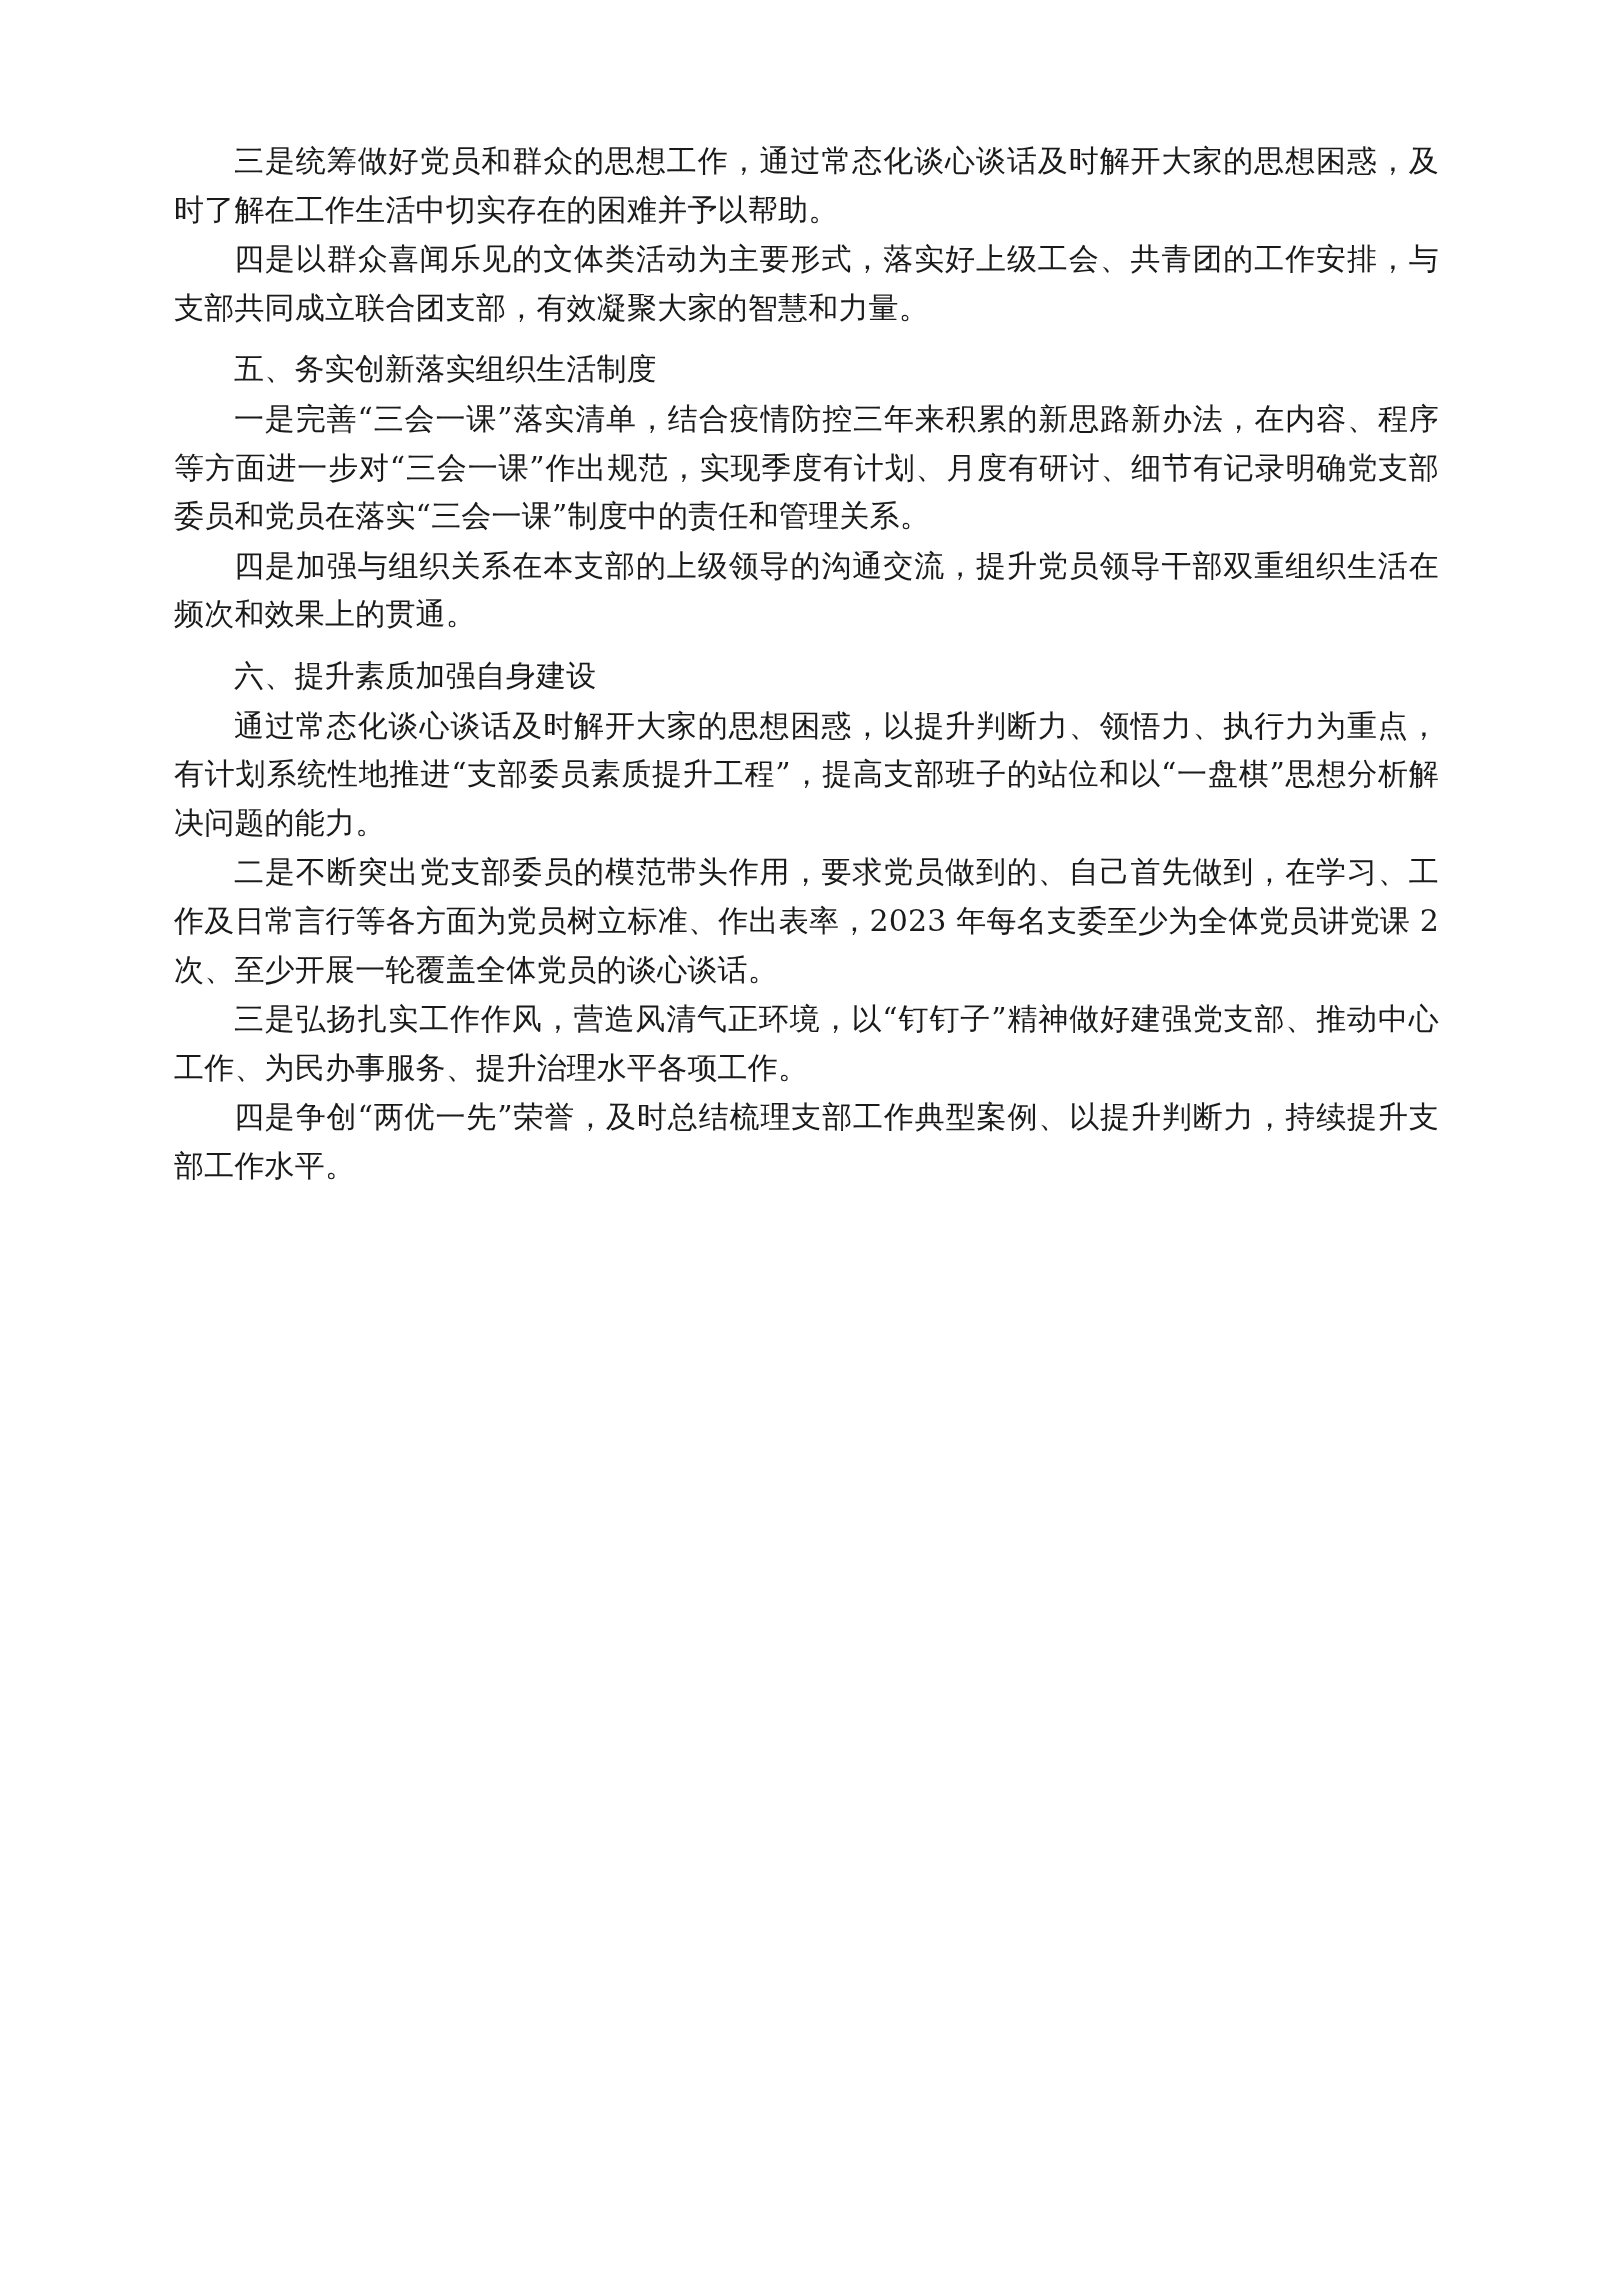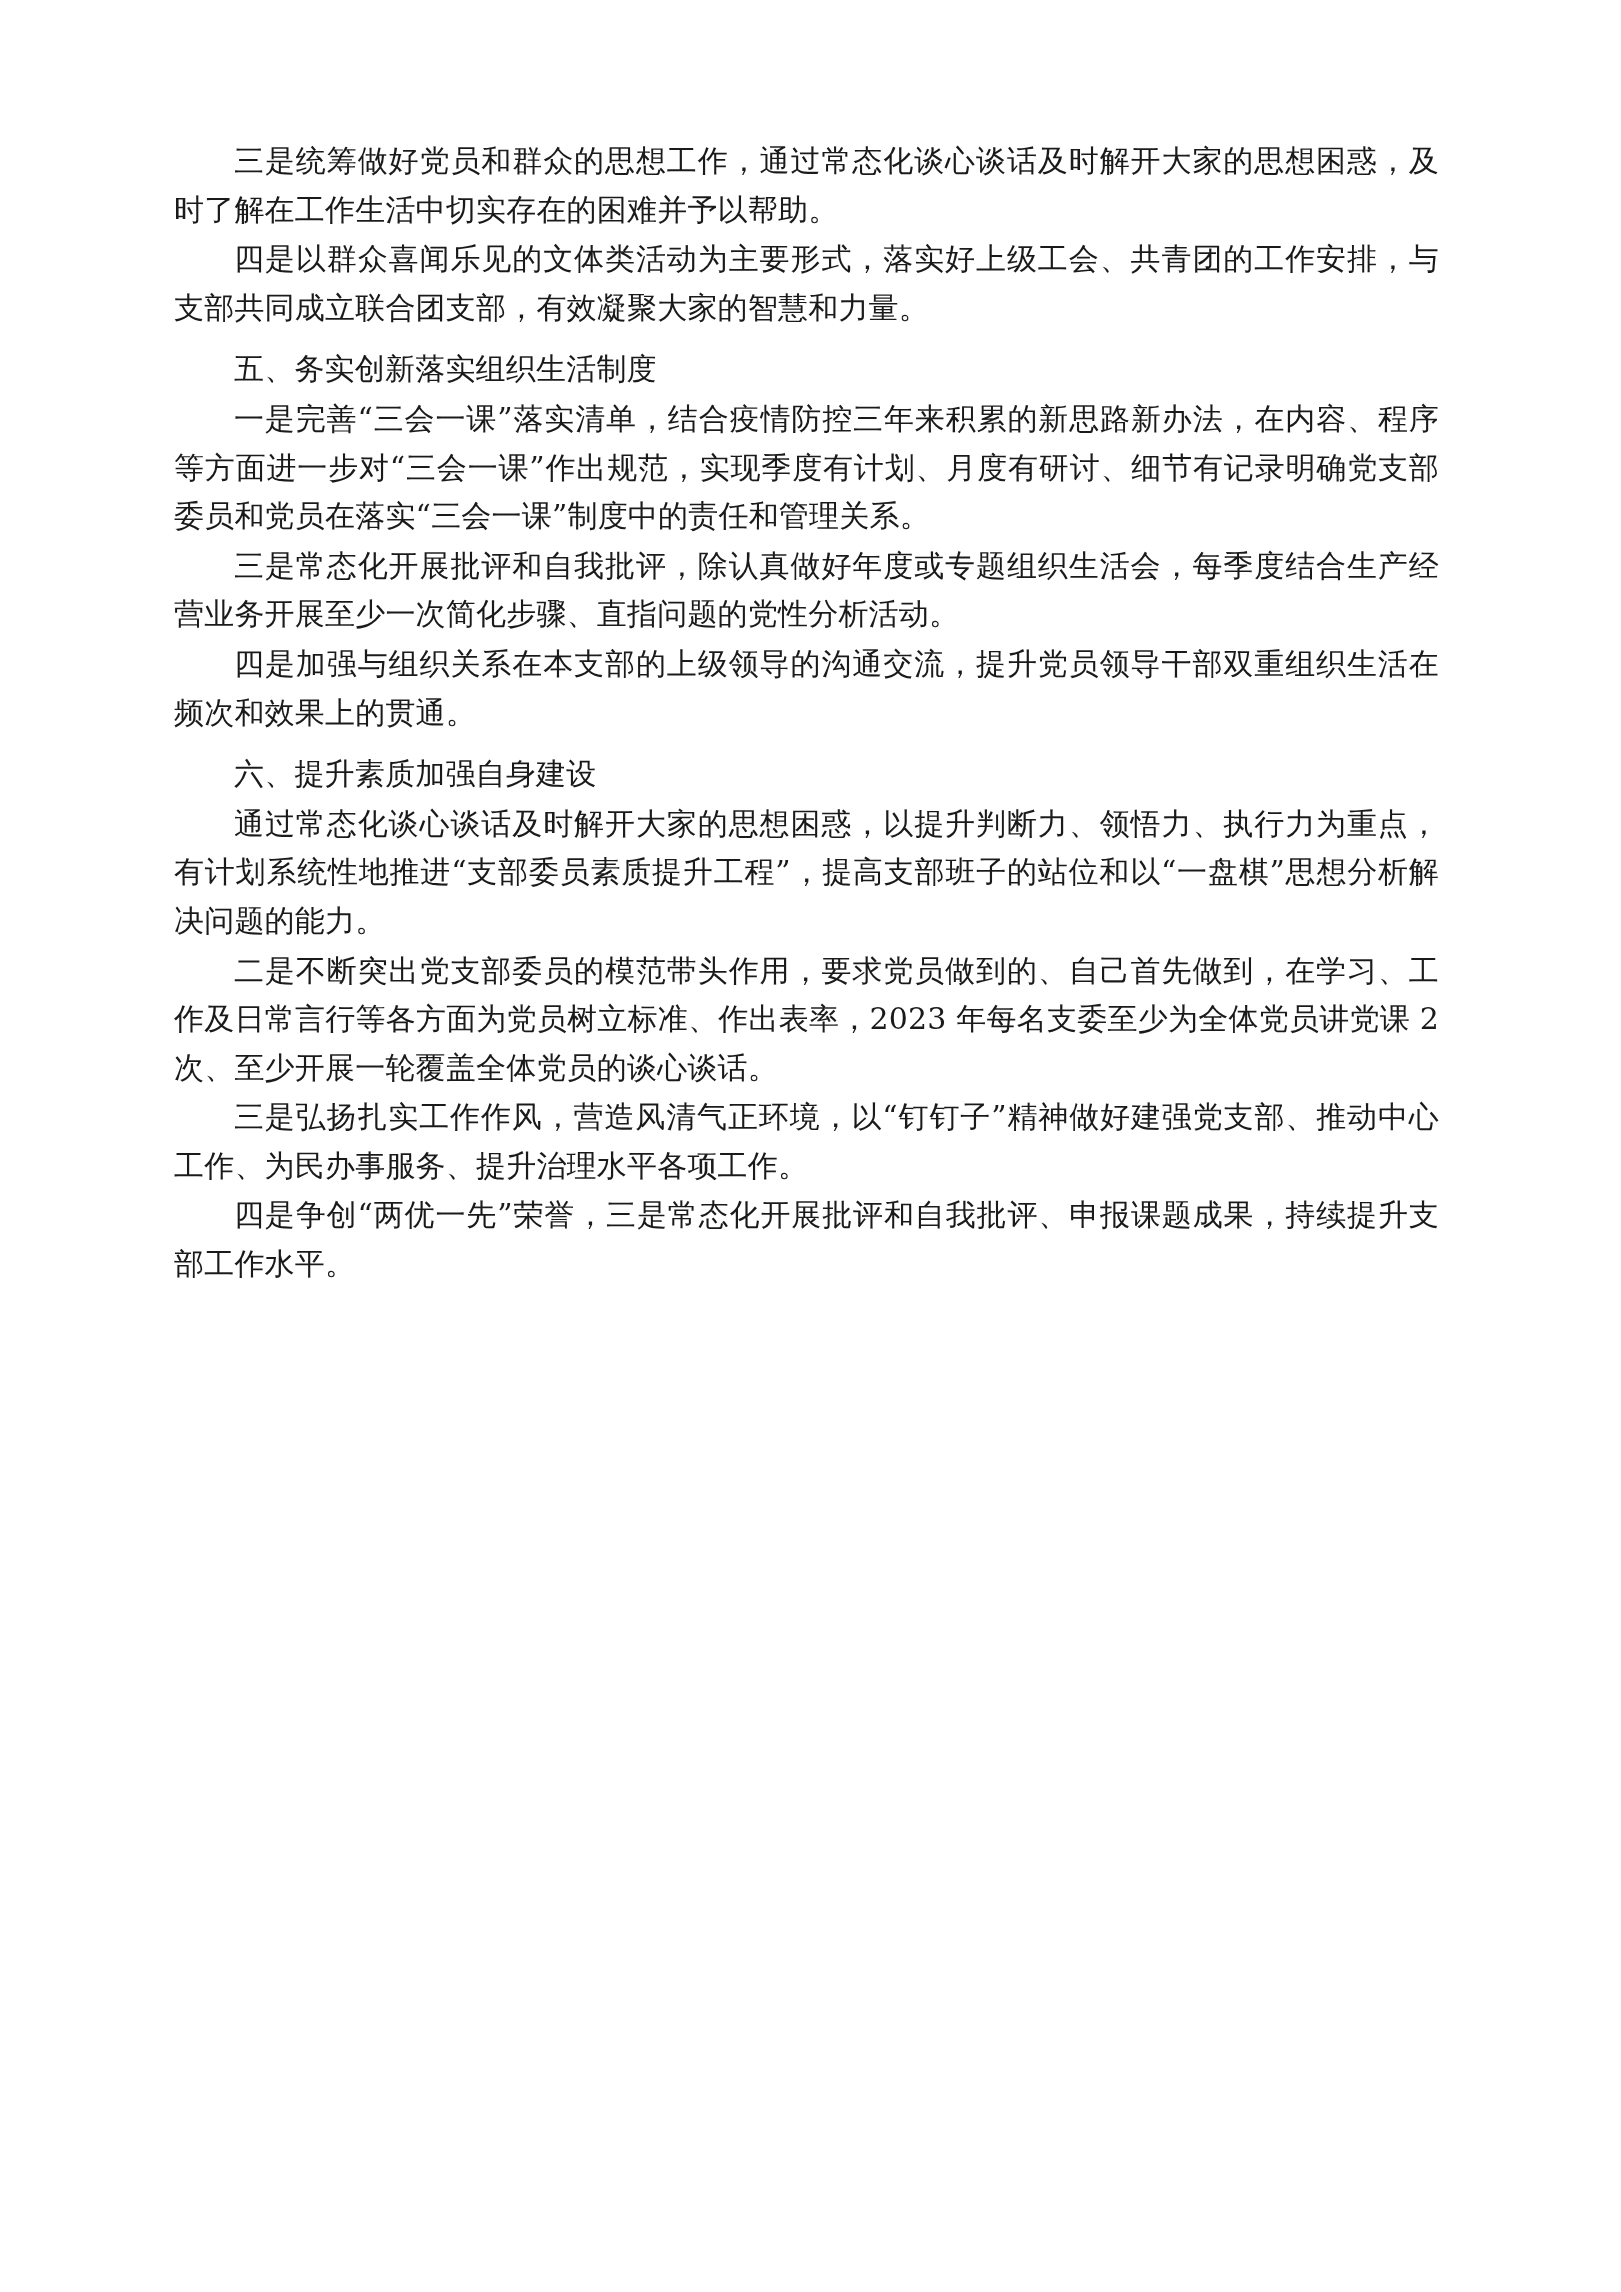--- a/index.html
+++ b/index.html
@@ -40,22 +40,21 @@
 </style>
 </head>
 <body>
 
 <div class="page">
   <div class="doc-body">
     <p class="para">三是统筹做好党员和群众的思想工作，通过常态化谈心谈话及时解开大家的思想困惑，及时了解在工作生活中切实存在的困难并予以帮助。</p>
     <p class="para">四是以群众喜闻乐见的文体类活动为主要形式，落实好上级工会、共青团的工作安排，与支部共同成立联合团支部，有效凝聚大家的智慧和力量。</p>
     <p class="heading">五、务实创新落实组织生活制度</p>
     <p class="para">一是完善“三会一课”落实清单，结合疫情防控三年来积累的新思路新办法，在内容、程序等方面进一步对“三会一课”作出规范，实现季度有计划、月度有研讨、细节有记录明确党支部委员和党员在落实“三会一课”制度中的责任和管理关系。</p>
-    <p class="para">三是常态化开展批评和自我批评，除认真做好年度或专题组织生活会，每季度结合生产经营业务开展至少一次简化步骤、直指问题的党性分析活动。</p>
     <p class="para">四是加强与组织关系在本支部的上级领导的沟通交流，提升党员领导干部双重组织生活在频次和效果上的贯通。</p>
     <p class="heading">六、提升素质加强自身建设</p>
     <p class="para">通过常态化谈心谈话及时解开大家的思想困惑，以提升判断力、领悟力、执行力为重点，有计划系统性地推进“支部委员素质提升工程”，提高支部班子的站位和以“一盘棋”思想分析解决问题的能力。</p>
     <p class="para">二是不断突出党支部委员的模范带头作用，要求党员做到的、自己首先做到，在学习、工作及日常言行等各方面为党员树立标准、作出表率，2023 年每名支委至少为全体党员讲党课 2 次、至少开展一轮覆盖全体党员的谈心谈话。</p>
     <p class="para">三是弘扬扎实工作作风，营造风清气正环境，以“钉钉子”精神做好建强党支部、推动中心工作、为民办事服务、提升治理水平各项工作。</p>
-    <p class="para">四是争创“两优一先”荣誉，三是常态化开展批评和自我批评、申报课题成果，持续提升支部工作水平。</p>
+    <p class="para">四是争创“两优一先”荣誉，及时总结梳理支部工作典型案例、以提升判断力，持续提升支部工作水平。</p>
   </div>
 </div>
 
 
 </body></html>

